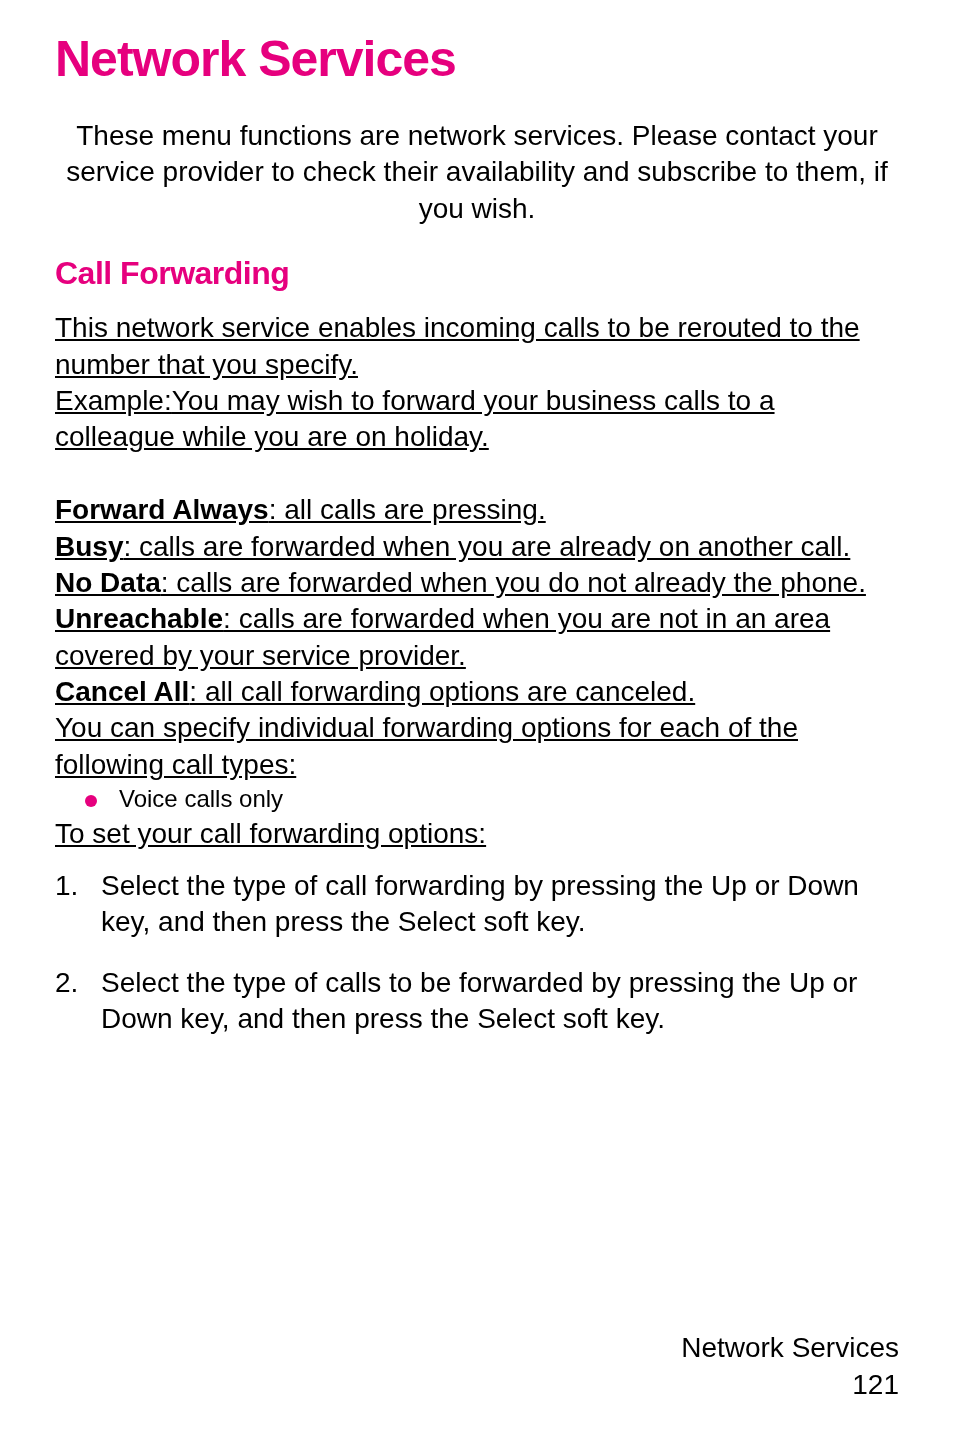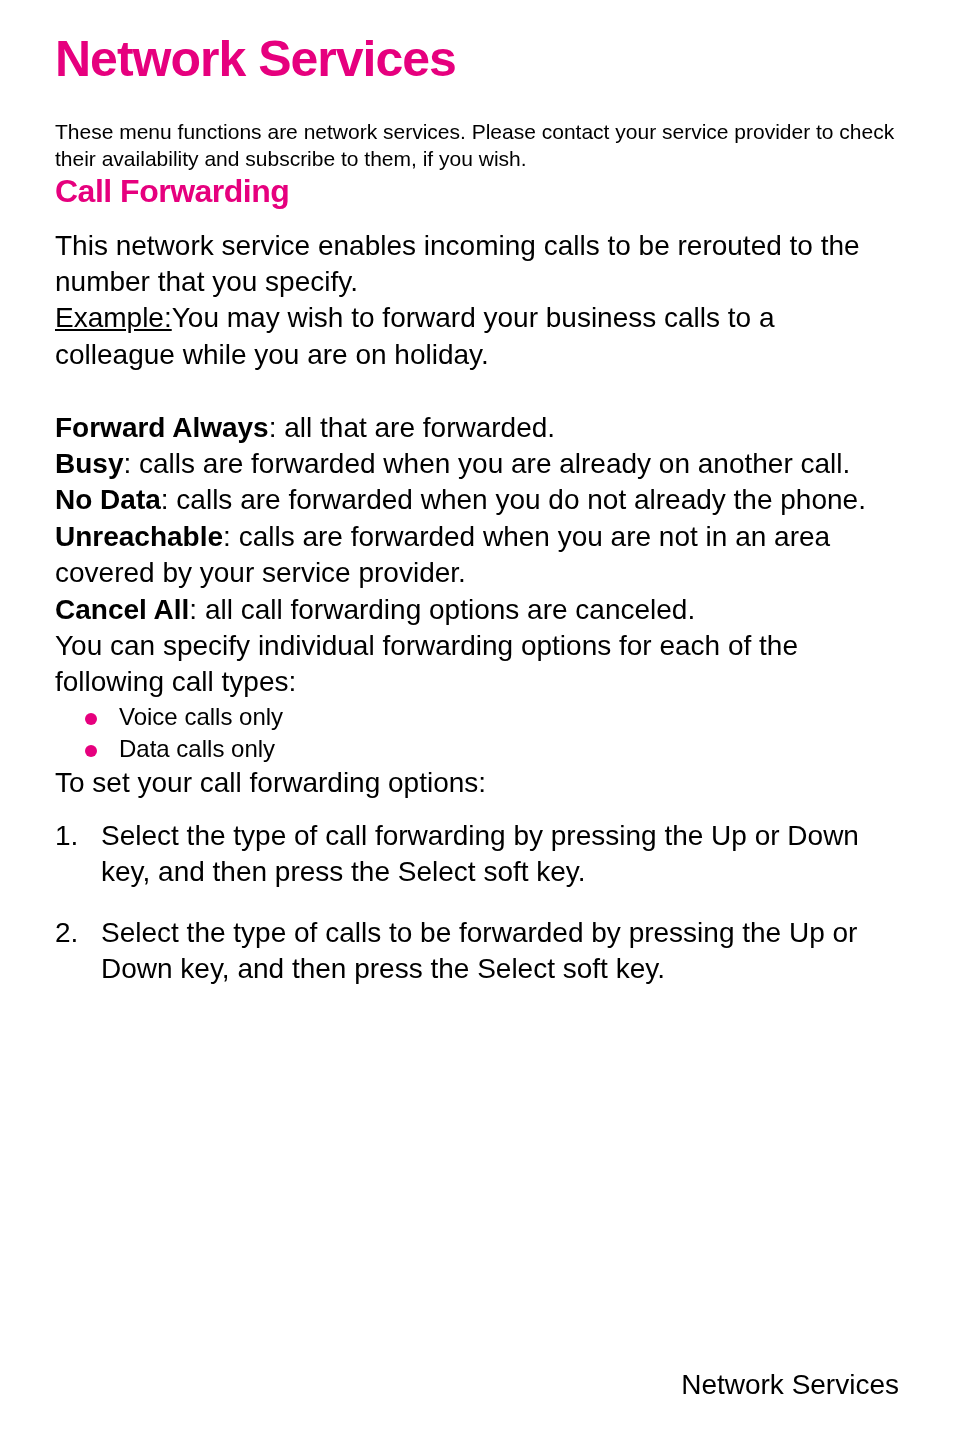--- a/index.html
+++ b/index.html
@@ -17,36 +17,39 @@
     }
     .title {
       font-size: 50px;
       font-weight: bold;
       color: #e6007e;
       font-family: 'Arial Narrow', Arial, sans-serif;
       margin-bottom: 30px;
       letter-spacing: -1px;
     }
     .intro-para {
-      font-size: 21px;
+      font-size: 28px;
       color: #000;
       line-height: 1.3;
+      margin-bottom: 28px;
+      text-align: center;
     }
     .section-heading {
       font-size: 32px;
       font-weight: bold;
       color: #e6007e;
       font-family: 'Arial Narrow', Arial, sans-serif;
       margin-bottom: 18px;
       letter-spacing: -0.5px;
     }
     .body-text {
       font-size: 28px;
       color: #000;
       line-height: 1.3;
+      text-decoration: underline;
     }
     .body-text .bold {
       font-weight: bold;
     }
     .body-text .underline {
       text-decoration: underline;
     }
     .bullet-list {
       list-style: none;
       margin-left: 30px;
@@ -98,41 +101,41 @@
 <h1 class="title">Network Services</h1>
 
 <p class="intro-para">These menu functions are network services. Please contact your service provider to check their availability and subscribe to them, if you wish.</p>
 
 <h2 class="section-heading">Call Forwarding</h2>
 
 <div class="body-text">
   <span>This network service enables incoming calls to be rerouted to the number that you specify.</span><br>
   <span class="underline">Example:</span><span>You may wish to forward your business calls to a colleague while you are on holiday.</span><br>
   <br>
-  <span class="bold">Forward Always</span><span>: all that are forwarded.</span><br>
+  <span class="bold">Forward Always</span><span>: all calls are pressing.</span><br>
   <span class="bold">Busy</span><span>: calls are forwarded when you are already on another call.</span><br>
   <span class="bold">No Data</span><span>: calls are forwarded when you do not already the phone.</span><br>
   <span class="bold">Unreachable</span><span>: calls are forwarded when you are not in an area covered by your service provider.</span><br>
   <span class="bold">Cancel All</span><span>: all call forwarding options are canceled.</span><br>
   <span>You can specify individual forwarding options for each of the following call types:</span>
 </div>
 
 <ul class="bullet-list">
   <li>Voice calls only</li>
-  <li>Data calls only</li>
 </ul>
 
 <div class="body-text">To set your call forwarding options:</div>
 
 <ol class="numbered-list">
   <li>
     <span class="num">1.</span>
     <span>Select the type of call forwarding by pressing the Up or Down key, and then press the </span><span class="bold">Select</span><span> soft key.</span>
   </li>
   <li>
     <span class="num">2.</span>
     <span>Select the type of calls to be forwarded by pressing the Up or Down key, and then press the </span><span class="bold">Select</span><span> soft key.</span>
   </li>
 </ol>
 
 <div class="footer">
   <div>Network Services</div>
+  <div>121</div>
 </div>
 
 </body></html>

